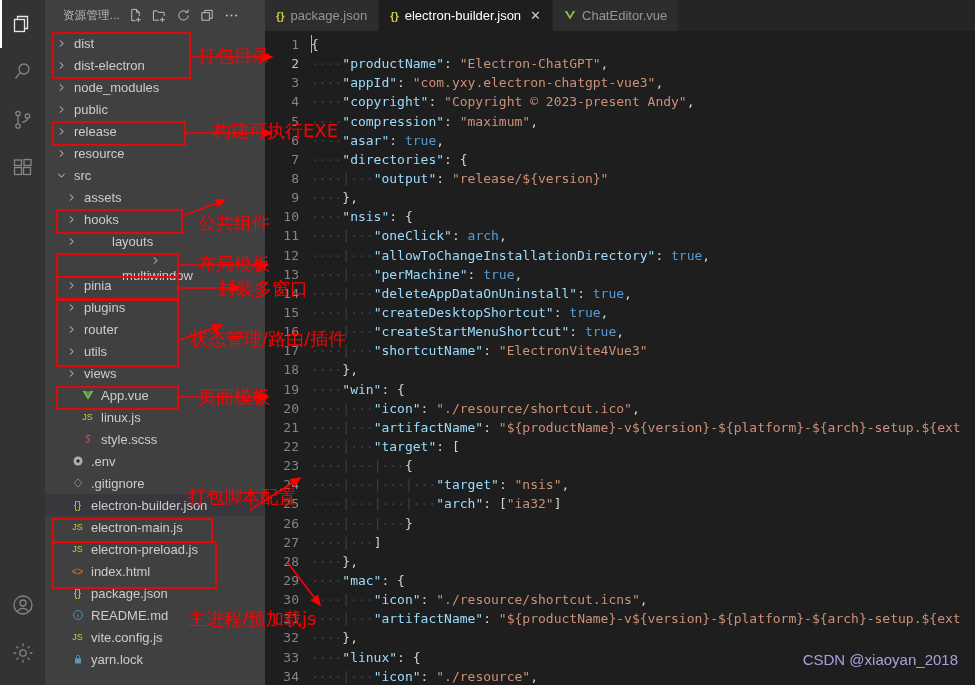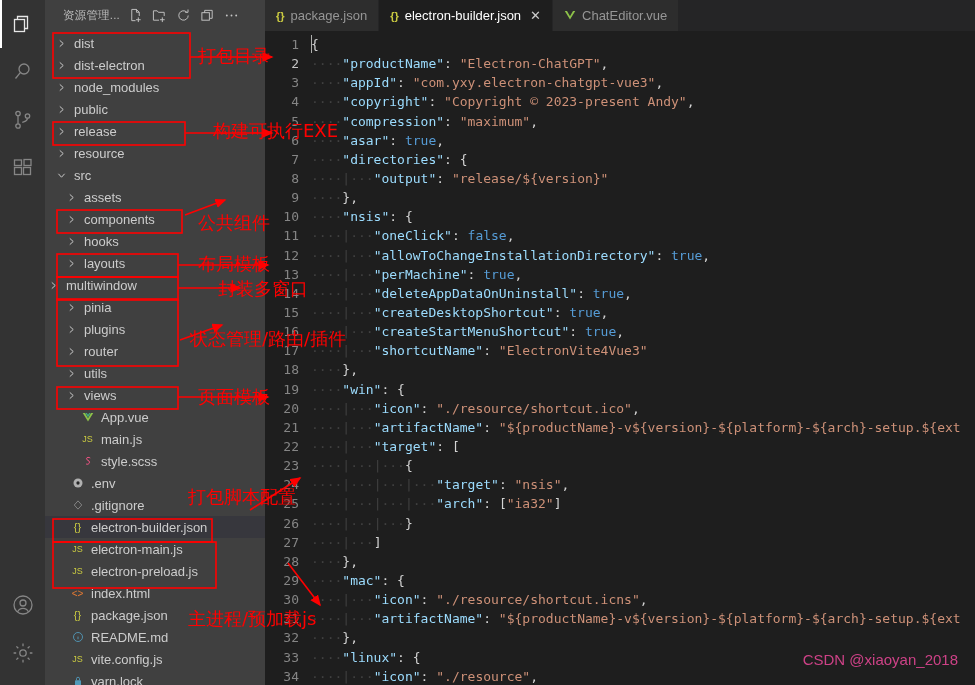--- a/index.html
+++ b/index.html
@@ -89,21 +89,21 @@
   .p{ color:#d4d4d4; }     
   .dot{ color:#404040; }    
 
   
   .caret{
     position:absolute; width:1px; background:#aeafad; left:0px; top:4px; height:18px;
   }
 
   
   .watermark{
-    position:absolute; right:17px; bottom:17px; color:#ec4899; font-size:15px;
+    position:absolute; right:17px; bottom:17px; color:#c4b5fd; font-size:15px;
     font-family:"Liberation Sans",sans-serif; opacity:.85; pointer-events:none;
   }
 
   
   .overlay{ position:absolute; left:0; top:0; width:975px; height:685px; pointer-events:none; }
   .overlay svg{ position:absolute; left:0; top:0; }
   .anno{
     position:absolute; color:#ff0000; font-family:"DejaVu Sans","Liberation Sans",sans-serif;
     font-size:18px; white-space:nowrap; line-height:1;
   }
@@ -278,39 +278,31 @@
             </svg>
           </span>
           <span class="lbl">assets</span>
         </div>
         <div class="row" style="padding-left: 18px;">
           <span class="chev">
             <svg width="11" height="11" viewBox="0 0 16 16" fill="none" stroke="#cccccc" stroke-width="1.4">
               <path d="M5.5 3.5L10.5 8l-5 4.5"></path>
             </svg>
           </span>
-          <span class="lbl">components</span>
-        </div>
-        <div class="row" style="padding-left: 18px;">
-          <span class="chev">
-            <svg width="11" height="11" viewBox="0 0 16 16" fill="none" stroke="#cccccc" stroke-width="1.4">
-              <path d="M5.5 3.5L10.5 8l-5 4.5"></path>
-            </svg>
-          </span>
           <span class="lbl">hooks</span>
         </div>
-        <div class="row" style="padding-left: 18px;">
+        <div class="row" style="padding-left: 18px; gap: 28px;">
           <span class="chev">
             <svg width="11" height="11" viewBox="0 0 16 16" fill="none" stroke="#cccccc" stroke-width="1.4">
               <path d="M5.5 3.5L10.5 8l-5 4.5"></path>
             </svg>
           </span>
           <span class="lbl">layouts</span>
         </div>
-        <div class="row" style="">
+        <div class="row" style=" flex-direction: column;">
           <span class="chev">
             <svg width="11" height="11" viewBox="0 0 16 16" fill="none" stroke="#cccccc" stroke-width="1.4">
               <path d="M5.5 3.5L10.5 8l-5 4.5"></path>
             </svg>
           </span>
           <span class="lbl">multiwindow</span>
         </div>
         <div class="row" style="padding-left: 18px;">
           <span class="chev">
             <svg width="11" height="11" viewBox="0 0 16 16" fill="none" stroke="#cccccc" stroke-width="1.4">
@@ -357,21 +349,21 @@
             <svg width="12" height="12" viewBox="0 0 16 16">
               <path d="M1 2.5h3L8 9.5l4-7h3L8 14z" fill="#8dc149"></path>
               <path d="M4.5 2.5h2L8 5l1.5-2.5h2L8 8.5z" fill="#41b883" opacity=".9"></path>
             </svg>
           </span>
           <span class="lbl">App.vue</span>
         </div>
         <div class="row" style="padding-left: 18px;">
           <span class="chev"></span>
           <span class="fi" style="color: rgb(203, 203, 65); font-size: 9px;">JS</span>
-          <span class="lbl">main.js</span>
+          <span class="lbl">linux.js</span>
         </div>
         <div class="row" style="padding-left: 18px;">
           <span class="chev"></span>
           <span class="fi" style="color: rgb(245, 83, 133);">
             <svg width="12" height="12" viewBox="0 0 16 16" fill="none" stroke="#f55385" stroke-width="1.3">
               <path d="M11 4c-1.5-1.2-5-1.2-5 1s4 2 4 4.5S7 13 5.5 12"></path>
             </svg>
           </span>
           <span class="lbl">style.scss</span>
         </div>
@@ -506,21 +498,21 @@
           <div class="cl"><span class="p">{</span></div>
           <div class="cl"><span class="dot">····</span><span class="k">"productName"</span><span class="p">:</span><span class="dot">&nbsp;</span><span class="s">"Electron-ChatGPT"</span><span class="p">,</span></div>
           <div class="cl"><span class="dot">····</span><span class="k">"appId"</span><span class="p">:</span><span class="dot">&nbsp;</span><span class="s">"com.yxy.electron-chatgpt-vue3"</span><span class="p">,</span></div>
           <div class="cl"><span class="dot">····</span><span class="k">"copyright"</span><span class="p">:</span><span class="dot">&nbsp;</span><span class="s">"Copyright © 2023-present Andy"</span><span class="p">,</span></div>
           <div class="cl"><span class="dot">····</span><span class="k">"compression"</span><span class="p">:</span><span class="dot">&nbsp;</span><span class="s">"maximum"</span><span class="p">,</span></div>
           <div class="cl"><span class="dot">····</span><span class="k">"asar"</span><span class="p">:</span><span class="dot">&nbsp;</span><span class="b">true</span><span class="p">,</span></div>
           <div class="cl"><span class="dot">····</span><span class="k">"directories"</span><span class="p">:</span><span class="dot">&nbsp;</span><span class="p">{</span></div>
           <div class="cl"><span class="dot">····</span><span class="dot">|···</span><span class="k">"output"</span><span class="p">:</span><span class="dot">&nbsp;</span><span class="s">"release/${version}"</span></div>
           <div class="cl"><span class="dot">····</span><span class="p">},</span></div>
           <div class="cl"><span class="dot">····</span><span class="k">"nsis"</span><span class="p">:</span><span class="dot">&nbsp;</span><span class="p">{</span></div>
-          <div class="cl"><span class="dot">····</span><span class="dot">|···</span><span class="k">"oneClick"</span><span class="p">:</span><span class="dot">&nbsp;</span><span class="b">false</span><span class="p">,</span></div>
+          <div class="cl"><span class="dot">····</span><span class="dot">|···</span><span class="k">"oneClick"</span><span class="p">:</span><span class="dot">&nbsp;</span><span class="b">arch</span><span class="p">,</span></div>
           <div class="cl"><span class="dot">····</span><span class="dot">|···</span><span class="k">"allowToChangeInstallationDirectory"</span><span class="p">:</span><span class="dot">&nbsp;</span><span class="b">true</span><span class="p">,</span></div>
           <div class="cl"><span class="dot">····</span><span class="dot">|···</span><span class="k">"perMachine"</span><span class="p">:</span><span class="dot">&nbsp;</span><span class="b">true</span><span class="p">,</span></div>
           <div class="cl"><span class="dot">····</span><span class="dot">|···</span><span class="k">"deleteAppDataOnUninstall"</span><span class="p">:</span><span class="dot">&nbsp;</span><span class="b">true</span><span class="p">,</span></div>
           <div class="cl"><span class="dot">····</span><span class="dot">|···</span><span class="k">"createDesktopShortcut"</span><span class="p">:</span><span class="dot">&nbsp;</span><span class="b">true</span><span class="p">,</span></div>
           <div class="cl"><span class="dot">····</span><span class="dot">|···</span><span class="k">"createStartMenuShortcut"</span><span class="p">:</span><span class="dot">&nbsp;</span><span class="b">true</span><span class="p">,</span></div>
           <div class="cl"><span class="dot">····</span><span class="dot">|···</span><span class="k">"shortcutName"</span><span class="p">:</span><span class="dot">&nbsp;</span><span class="s">"ElectronVite4Vue3"</span></div>
           <div class="cl"><span class="dot">····</span><span class="p">},</span></div>
           <div class="cl"><span class="dot">····</span><span class="k">"win"</span><span class="p">:</span><span class="dot">&nbsp;</span><span class="p">{</span></div>
           <div class="cl"><span class="dot">····</span><span class="dot">|···</span><span class="k">"icon"</span><span class="p">:</span><span class="dot">&nbsp;</span><span class="s">"./resource/shortcut.ico"</span><span class="p">,</span></div>
           <div class="cl"><span class="dot">····</span><span class="dot">|···</span><span class="k">"artifactName"</span><span class="p">:</span><span class="dot">&nbsp;</span><span class="s">"${productName}-v${version}-${platform}-${arch}-setup.${ext</span></div>

